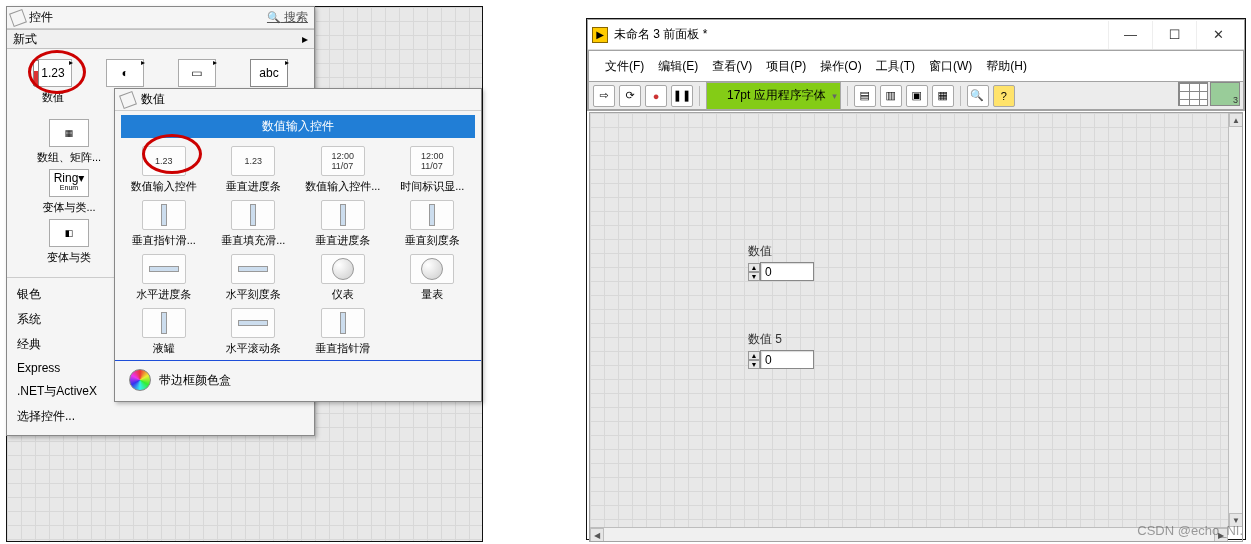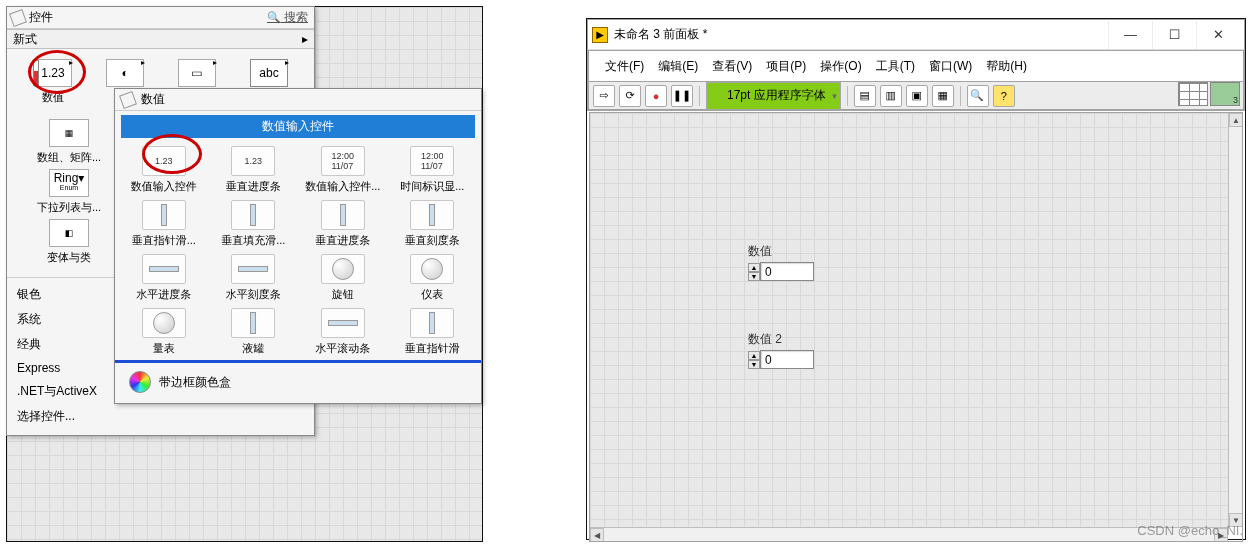--- a/index.html
+++ b/index.html
@@ -36,21 +36,21 @@
   .num-head { display:flex; align-items:center; height:22px; padding:0 6px; gap:6px; border-bottom:1px solid #ccc;}
   .num-grid { display:grid; grid-template-columns:repeat(4,1fr); padding:8px 4px 4px 4px; row-gap:6px;}
   .ng { display:flex; flex-direction:column; align-items:center; gap:3px;}
   .ng .ico{ width:44px; height:30px; background:#fdfdfd; border:1px solid #c8c8c8; border-radius:2px; display:flex; align-items:center; justify-content:center; font-size:9px; color:#333; flex-direction:column;}
   .ng .lbl{ font-size:11px; text-align:center; white-space:nowrap; overflow:hidden; max-width:80px; text-overflow:ellipsis;}
   .circle-red-2 { position:absolute; width:60px; height:40px; border:3px solid #cc0000; border-radius:50%; left:136px; top:128px; pointer-events:none; z-index:6;}
   .mini-knob{width:22px;height:22px;border:1px solid #999;border-radius:50%;background:radial-gradient(circle at 30% 30%,#fff,#ccc);}
   .mini-bar{width:6px;height:22px;background:#cde;border:1px solid #999;}
   .mini-hbar{width:30px;height:6px;background:#cde;border:1px solid #999;}
   .mini-therm{width:6px;height:22px;background:linear-gradient(#fff 60%,#d33 60%);border:1px solid #999;border-radius:3px;}
-  .num-footer{ border-top:3px solid #1d4ed8; padding:0;}
+  .num-footer{ border-top:1px solid #1d4ed8; padding:0;}
   .color-row { display:flex; align-items:center; gap:8px; padding:8px 10px 10px 14px;}
   .color-ico{ width:22px; height:22px; border-radius:50%; background:conic-gradient(#e33,#ee3,#3e3,#3ee,#33e,#e3e,#e33); border:1px solid #888;}
   
   .right-win { position:absolute; left:586px; top:18px; width:660px; height:522px; border:1px solid #111;}
   .tb-outer { background:#fff; border:1px solid #a3a3a3; width:100%;}
   .titlebar{ height:30px; background:#fff; border-bottom:1px solid #ddd; display:flex; align-items:center; padding:0 4px; gap:6px;}
   .lv-icon{ width:16px; height:16px; background:#ffcb00; border:1px solid #886600; display:flex; align-items:center; justify-content:center; font-size:10px;}
   .wbtns{ margin-left:auto; display:flex; gap:0;}
   .wbtn{ width:44px; height:28px; display:flex; align-items:center; justify-content:center; border-left:1px solid #eee; font-size:13px; color:#333;}
   .menubar{ height:32px; border:1px solid #a3a3a3; display:flex; align-items:center; padding:0 16px; gap:14px; background:#fff;}
@@ -131,21 +131,21 @@
     <div class="cat-col">
       <div class="col-item">
           <div class="ico">▦</div>
           <div class="lbl">数组、矩阵...</div>
         </div>
       <div class="col-item">
           <div class="ico" style="font-size:8px;flex-direction:column;line-height:9px;">
             <span>Ring▾</span>
             <span style="font-size:7px">Enum</span>
           </div>
-          <div class="lbl">下拉列表与...</div>
+          <div class="lbl">变体与类...</div>
         </div>
       <div class="col-item">
           <div class="ico">◧</div>
           <div class="lbl">变体与类</div>
         </div>
     </div>
     <div class="silver-list">
       <div>银色</div>
       <div>系统</div>
       <div>经典</div>
@@ -209,26 +209,20 @@
           <div class="ico">
             <div class="mini-hbar"></div>
           </div>
           <div class="lbl">水平进度条</div>
         </div>
         <div class="ng">
           <div class="ico">
             <div class="mini-hbar"></div>
           </div>
           <div class="lbl">水平刻度条</div>
-        </div>
-        <div class="ng">
-          <div class="ico">
-            <div class="mini-knob"></div>
-          </div>
-          <div class="lbl">旋钮</div>
         </div>
         <div class="ng">
           <div class="ico">
             <div class="mini-knob"></div>
           </div>
           <div class="lbl">仪表</div>
         </div>
         <div class="ng">
           <div class="ico">
             <div class="mini-knob"></div>
@@ -318,21 +312,21 @@
         <div class="cap">数值</div>
         <div class="body">
           <div class="spin">
               <div>▲</div>
               <div>▼</div>
             </div>
           <div class="numfield">0</div>
         </div>
       </div>
       <div class="numctl" id="nc1" style="left: 158px; top: 218px;">
-        <div class="cap">数值 2</div>
+        <div class="cap">数值 5</div>
         <div class="body">
           <div class="spin">
               <div>▲</div>
               <div>▼</div>
             </div>
           <div class="numfield">0</div>
         </div>
       </div>
     </div>
     <div class="sv">

